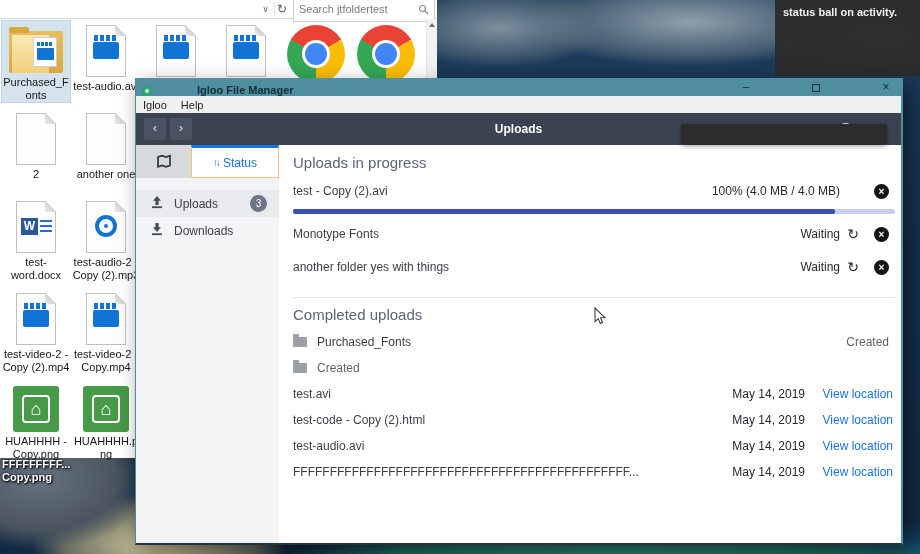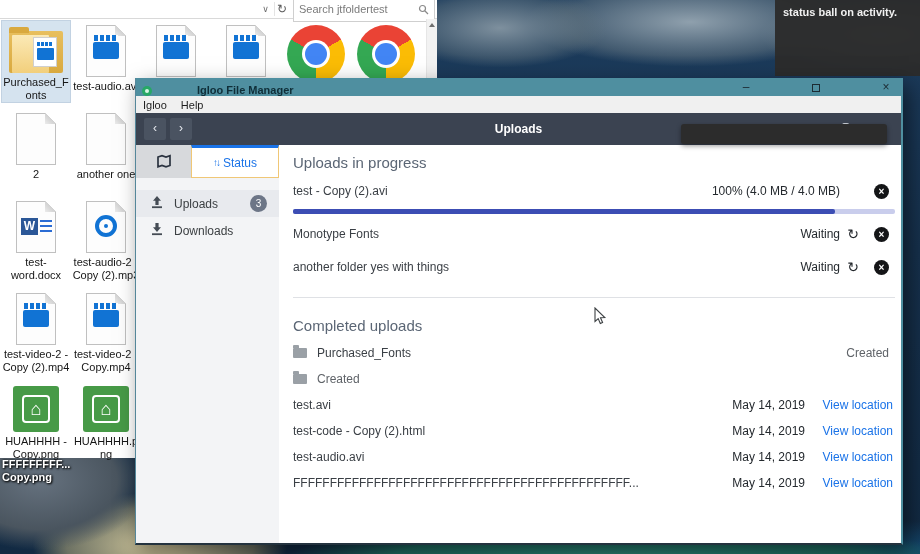--- a/index.html
+++ b/index.html
@@ -119,21 +119,21 @@
   .uprow { display:flex; align-items:center; height:26px; margin-top:7px; }
   .uprow .nm { flex:1; font-size:12px; color:#3a3f45; white-space:nowrap; overflow:hidden; }
   .uprow .meta { font-size:12px; color:#24292e; }
   .icol { width:26px; text-align:center; }
   .retry { color:#1f2328; font-size:14px; }
   .xbtn { width:15px; height:15px; border-radius:50%; background:#141517; color:#fff; font-size:10px;
     font-weight:bold; text-align:center; line-height:15px; margin:0 6px 0 8px; }
   .pbar { height:5px; background:#c9cdec; border-radius:2px; margin:5px 0 3px; }
   .pfill { height:5px; background:#3c4db4; border-radius:2px; }
   .divider { border:none; border-top:1px solid #dfe1e5; margin:17px 0 0; }
-  .h-section.second { margin-top:19px; }
+  .h-section.second { margin-top:8px; }
   .crow { display:flex; align-items:center; height:26px; }
   .crow:first-of-type { margin-top:6px; }
   .foldicon { position:relative; width:14px; height:10px; background:#9aa0a6; border-radius:1px; margin-right:10px; }
   .foldicon::before { content:""; position:absolute; top:-3px; left:0; width:6px; height:3px; background:#9aa0a6; border-radius:1px 1px 0 0; }
   .crow .nm { flex:1; font-size:12px; color:#3a3f45; white-space:nowrap; overflow:hidden; margin-right:10px; }
   .crow .date { font-size:12px; color:#24292e; width:78px; text-align:right; }
   .crow .link { font-size:12px; color:#1a73e8; width:88px; text-align:right; margin-right:2px; }
   .crow .status { font-size:12px; color:#5f6368; text-align:right; margin-right:6px; }
   .cursor { position:absolute; left:594px; top:307px; z-index:6; }
 </style>

